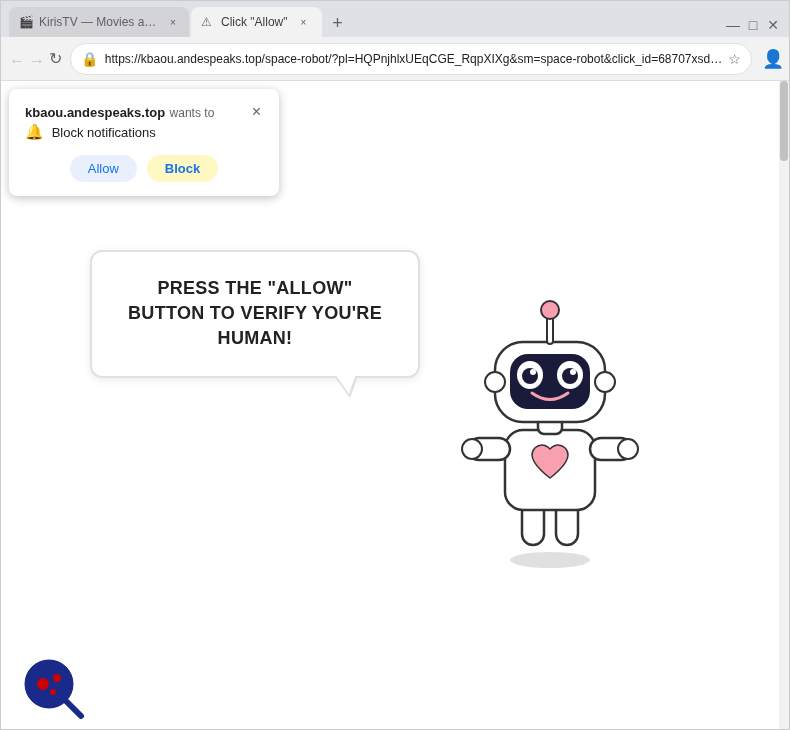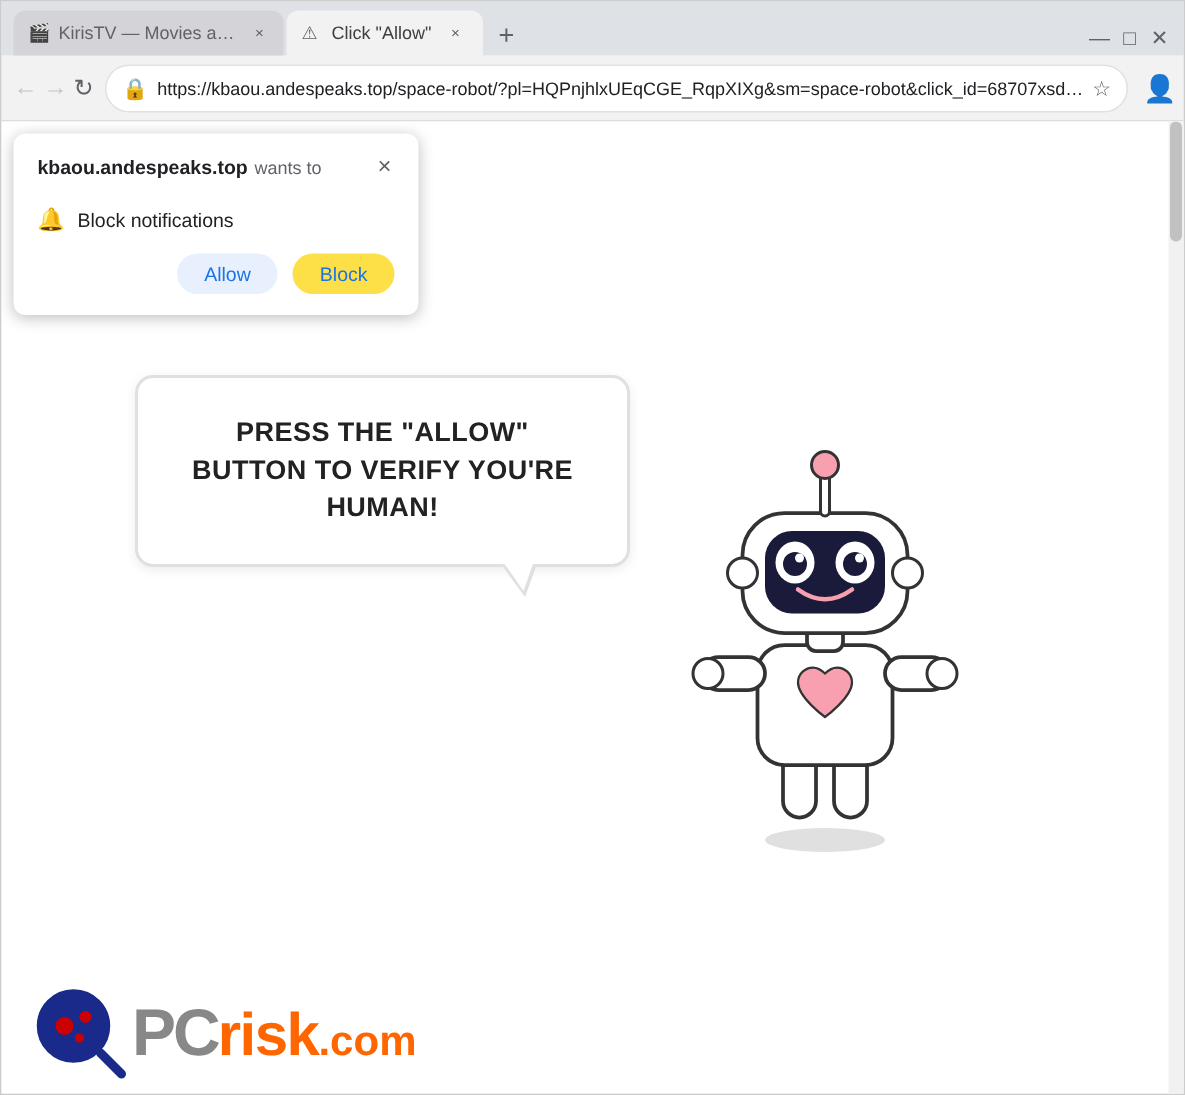--- a/index.html
+++ b/index.html
@@ -193,21 +193,21 @@
       border-radius: 8px;
       box-shadow: 0 2px 10px rgba(0,0,0,0.25);
       padding: 14px 16px 14px 16px;
       z-index: 100;
     }
 
     .popup-header {
       display: flex;
       justify-content: space-between;
       align-items: center;
-      margin-bottom: 16px;
+      margin-bottom: 2px;
     }
 
     .popup-title {
       font-size: 13px;
       font-weight: 600;
       color: #202124;
     }
 
     .popup-subtitle {
       font-size: 12px;
@@ -233,42 +233,42 @@
     }
 
     .bell-icon {
       font-size: 15px;
       color: #5f6368;
     }
 
     .popup-buttons {
       display: flex;
       gap: 10px;
-      justify-content: flex-end;
+      justify-content: center;
     }
 
     .btn-allow {
       background: #e8f0fe;
       color: #1a73e8;
       border: none;
       border-radius: 20px;
       padding: 6px 18px;
       font-size: 13px;
       font-weight: 500;
       cursor: pointer;
     }
 
     .btn-block {
-      background: #fde047;
+      background: #fef9c3;
       color: #1a73e8;
       border: none;
       border-radius: 20px;
       padding: 6px 18px;
       font-size: 13px;
-      font-weight: 400;
+      font-weight: 700;
       cursor: pointer;
     }
 
     
     .content-area {
       position: absolute;
       top: 50px;
       left: 0;
       right: 10px;
       bottom: 60px;
@@ -495,21 +495,16 @@
         <circle cx="28" cy="28" r="20" fill="#1a2a8a"></circle>
 
         <line x1="46" y1="46" x2="60" y2="60" stroke="#1a2a8a" stroke-width="6" stroke-linecap="round"></line>
 
         <circle cx="22" cy="28" r="6" fill="#cc0000"></circle>
         <circle cx="36" cy="22" r="4" fill="#cc0000"></circle>
         <circle cx="32" cy="36" r="3" fill="#cc0000"></circle>
 
         <circle cx="28" cy="28" r="22" fill="none" stroke="#1a2a8a" stroke-width="4"></circle>
       </svg>
-      <div style="display:flex;align-items:baseline;">
-        <span class="logo-text logo-pc" style="color:#888;font-size:44px;font-weight:900;letter-spacing:-2px;">PC</span>
-        <span class="logo-text logo-risk" style="color:#ff6600;font-size:40px;font-weight:700;">risk</span>
-        <span class="logo-com" style="color:#ff6600;font-size:28px;font-weight:700;">.com</span>
-      </div>
     </div>
 
   </div>
 </div>
 
 </body></html>

